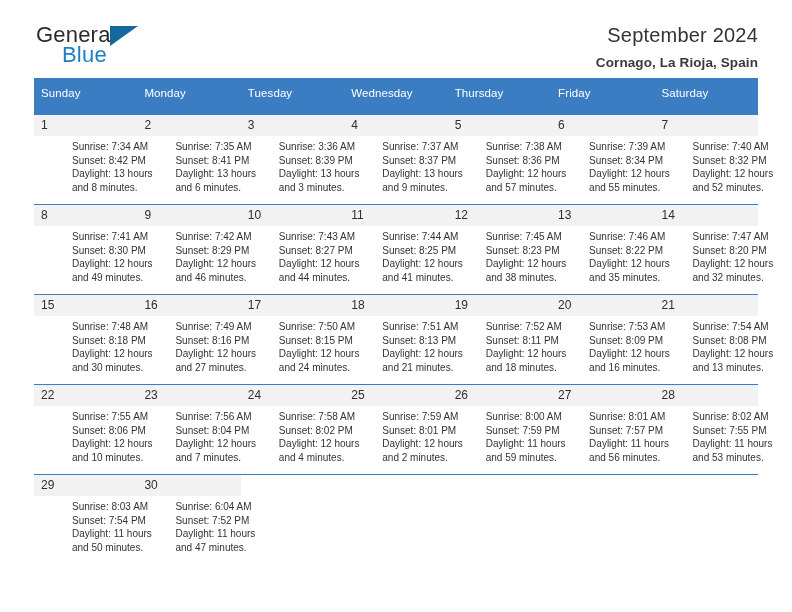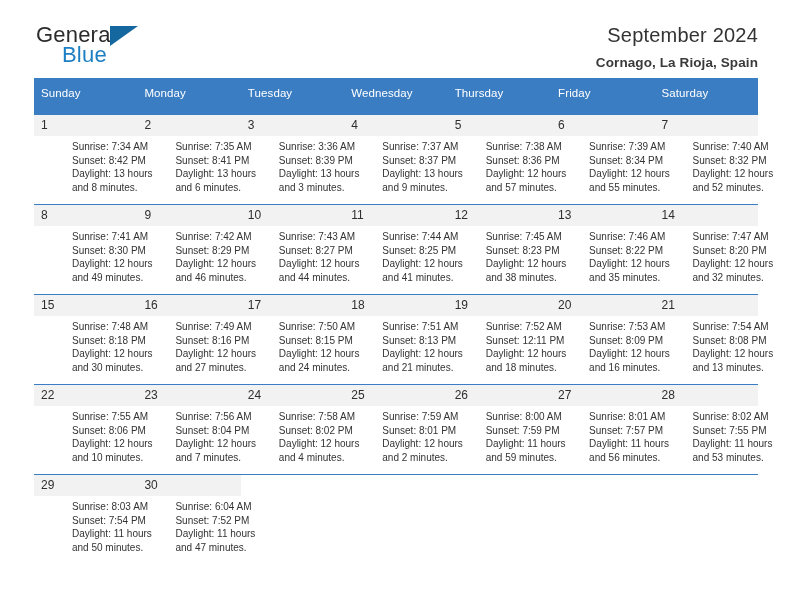--- a/index.html
+++ b/index.html
@@ -332,21 +332,21 @@
               <div>Sunrise: 7:51 AM</div>
               <div>Sunset: 8:13 PM</div>
               <div>Daylight: 12 hours</div>
               <div>and 21 minutes.</div>
             </div>
           </td>
           <td>
             <div class="daynum">19</div>
             <div class="info">
               <div>Sunrise: 7:52 AM</div>
-              <div>Sunset: 12:11 PM</div>
+              <div>Sunset: 8:11 PM</div>
               <div>Daylight: 12 hours</div>
               <div>and 18 minutes.</div>
             </div>
           </td>
           <td>
             <div class="daynum">20</div>
             <div class="info">
               <div>Sunrise: 7:53 AM</div>
               <div>Sunset: 8:09 PM</div>
               <div>Daylight: 12 hours</div>

